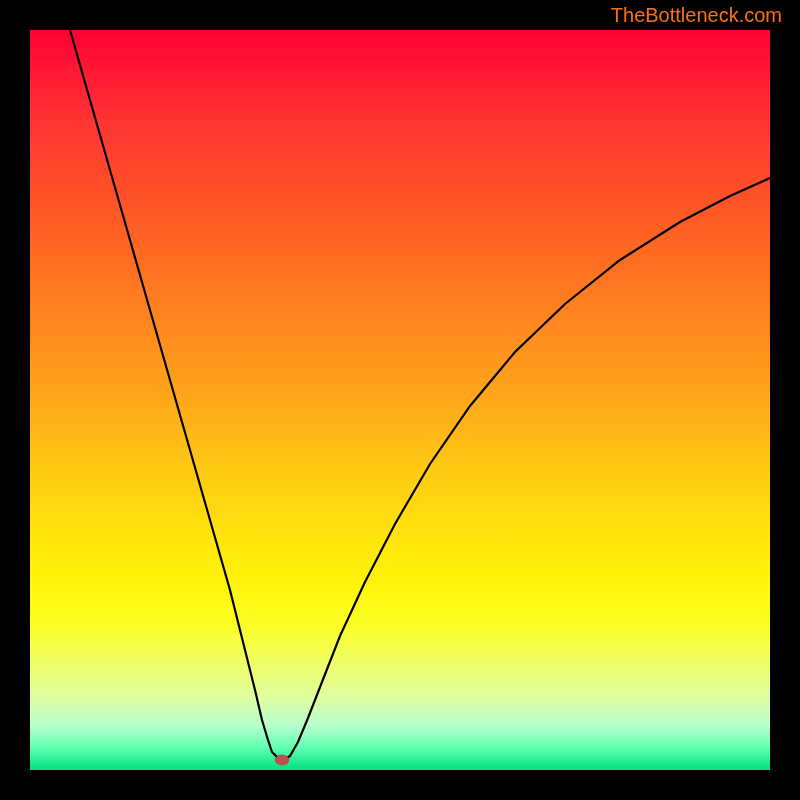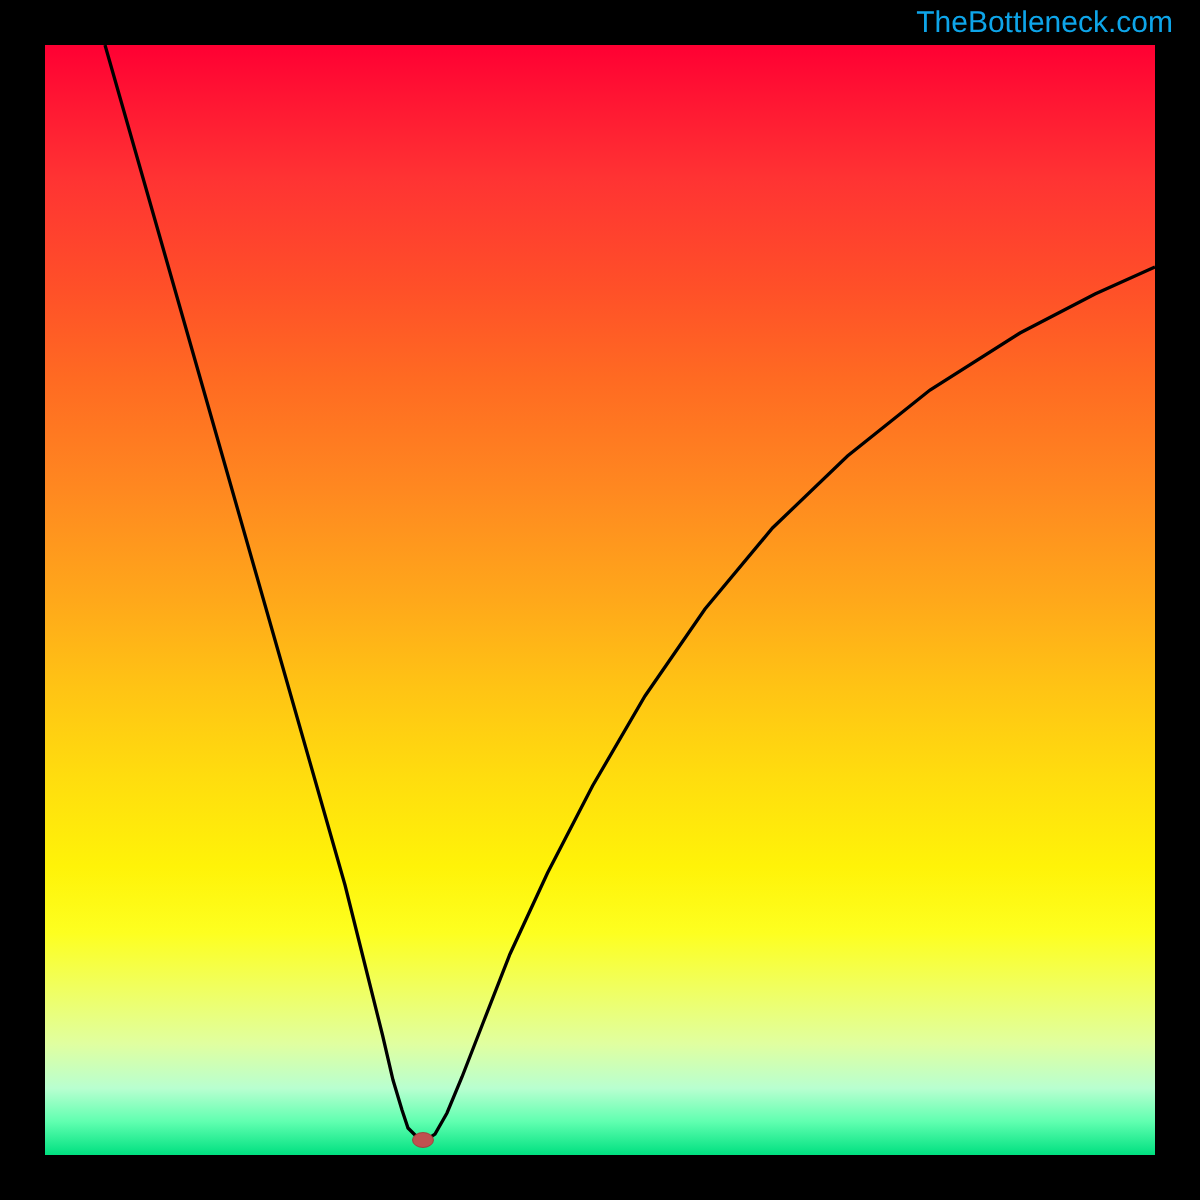--- a/index.html
+++ b/index.html
@@ -8,21 +8,21 @@
     height: 800px;
     background: #000;
     position: relative;
     font-family: Arial, Helvetica, sans-serif;
     overflow: hidden;
   }
   .watermark {
     position: absolute;
     top: 4px;
     right: 18px;
-    color: #0ea5e9;
+    color: #f97316;
     font-size: 20px;
     font-weight: 500;
     z-index: 10;
   }
   .plot-area {
     position: absolute;
     left: 30px;
     top: 30px;
     width: 740px;
     height: 740px;

